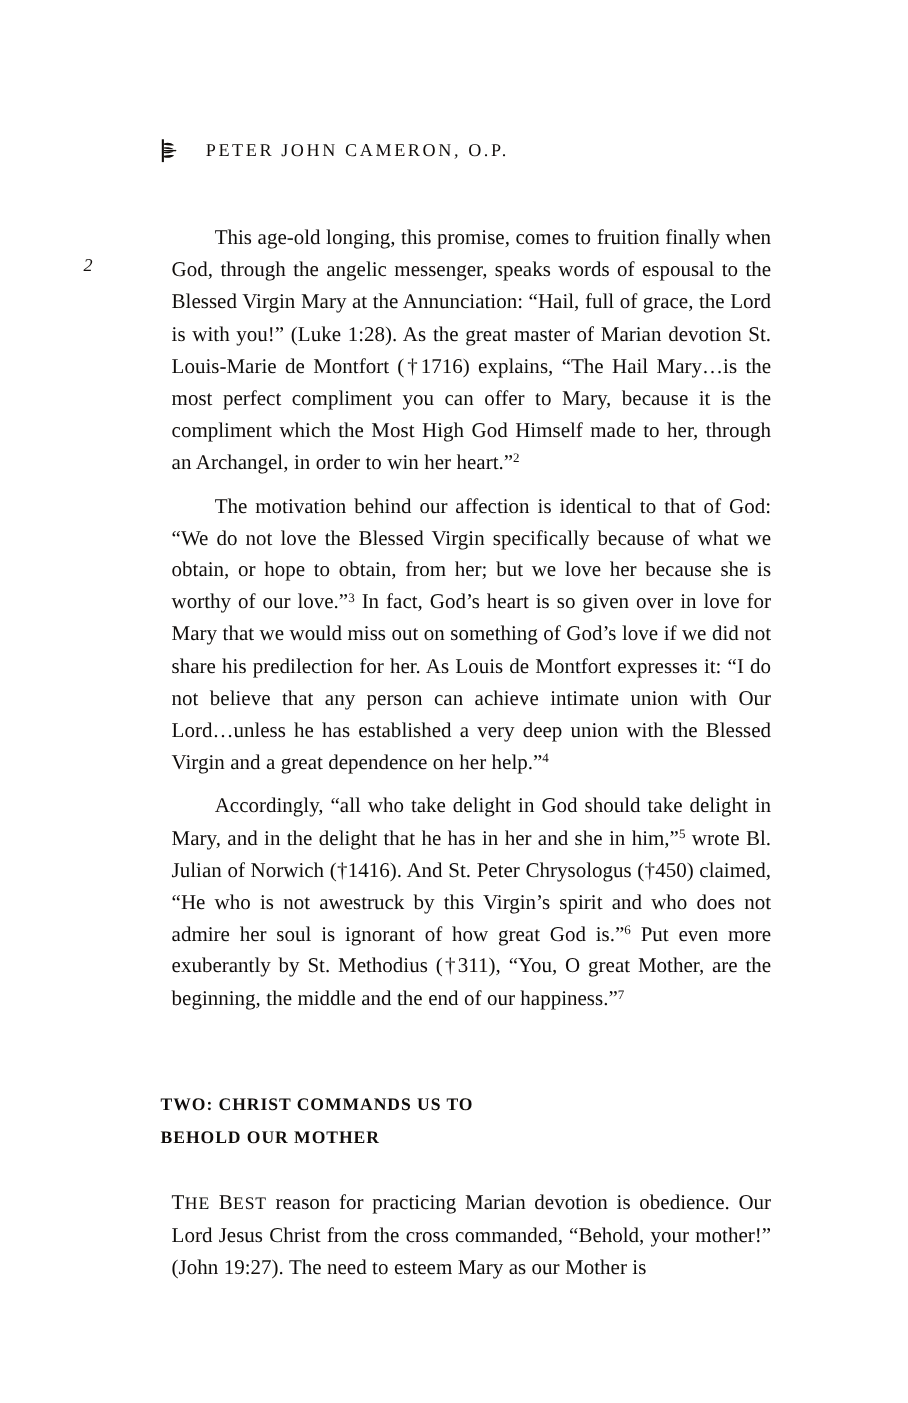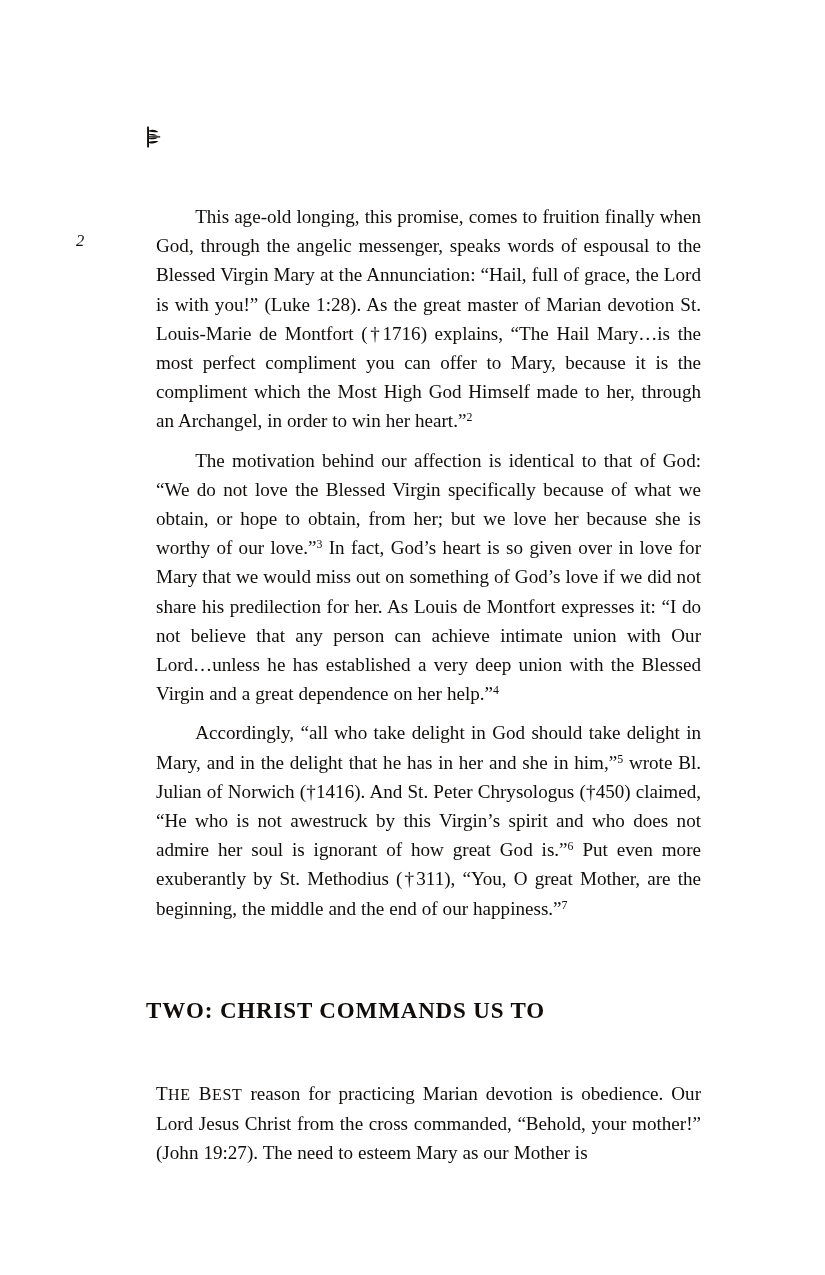--- a/index.html
+++ b/index.html
@@ -79,21 +79,21 @@
     line-height: 0;
     vertical-align: 0.52em;
   }
 
   
   .section-heading {
     position: absolute;
     left: 146px;
     top: 977px;
     width: 565px;
-    font-size: 23px;
+    font-size: 16px;
     line-height: 29.5px;
     letter-spacing: 0.85px;
     text-transform: uppercase;
     color: #100d0b;
   }
   .section-heading .hl { display: block; white-space: nowrap; }
 
   
   .closing {
     position: absolute;
@@ -115,35 +115,37 @@
 
   <div class="running-header">
     <svg class="fleuron" viewBox="0 0 15 22" aria-hidden="true">
       <rect x="1.1" y="0.6" width="1.9" height="20.8" fill="#100d0b"></rect>
       <path d="M3.0 4.4 C6.6 3.2 9.6 3.9 12.4 6.0 C9.3 6.6 6.0 6.3 3.0 5.6 Z" fill="#100d0b"></path>
       <path d="M3.0 16.9 C6.6 18.1 9.6 17.4 12.4 15.3 C9.3 14.7 6.0 15.0 3.0 15.7 Z" fill="#100d0b"></path>
       <path d="M3.0 8.2 C6.4 7.6 9.4 8.2 11.9 9.6 C9.0 10.0 5.9 9.6 3.0 9.1 Z" fill="#100d0b"></path>
       <path d="M3.0 13.1 C6.4 13.7 9.4 13.1 11.9 11.7 C9.0 11.3 5.9 11.7 3.0 12.2 Z" fill="#100d0b"></path>
       <path d="M3.0 10.3 L13.9 10.3 L11.3 8.5 L14.6 11.0 L11.3 13.4 L13.9 11.6 L3.0 11.6 Z" fill="#100d0b"></path>
     </svg>
+    <span class="header-title">PETER JOHN CAMERON, O.P.</span>
   </div>
 
   <div class="folio">2</div>
 
   <div class="textblock">
 
     <p class="body"><span>This age-old longing, this promise, comes to fruition finally when God, through the angelic messenger, speaks words of espousal to the Blessed Virgin Mary at the Annunciation: “Hail, full of grace, the Lord is with you!” (Luke 1:28). As the great master of Marian devotion St. Louis-Marie de Montfort (†1716) explains, “The Hail Mary…is the most perfect compliment you can offer to Mary, because it is the compliment which the Most High God Himself made to her, through an Archangel, in order to win her heart.”</span><sup>2</sup></p>
 
     <p class="body"><span>The motivation behind our affection is identical to that of God: “We do not love the Blessed Virgin specifically because of what we obtain, or hope to obtain, from her; but we love her because she is worthy of our love.”</span><sup>3</sup><span> In fact, God’s heart is so given over in love for Mary that we would miss out on something of God’s love if we did not share his predilection for her. As Louis de Montfort expresses it: “I do not believe that any person can achieve intimate union with Our Lord…unless he has established a very deep union with the Blessed Virgin and a great dependence on her help.”</span><sup>4</sup></p>
 
     <p class="body last-line-natural"><span>Accordingly, “all who take delight in God should take delight in Mary, and in the delight that he has in her and she in him,”</span><sup>5</sup><span> wrote Bl. Julian of Norwich (†1416). And St. Peter Chrysologus (†450) claimed, “He who is not awestruck by this Virgin’s spirit and who does not admire her soul is ignorant of how great God is.”</span><sup>6</sup><span> Put even more exuberantly by St. Methodius (†311), “You, O great Mother, are the beginning, the middle and the end of our happiness.”</span><sup>7</sup></p>
 
   </div>
 
   <h2 class="section-heading">
     <span class="hl">TWO: CHRIST COMMANDS US TO</span>
+    <span class="hl">BEHOLD OUR MOTHER</span>
   </h2>
 
   <div class="closing">
     <p class="body no-indent last-line-natural"><span class="smallcaps"><span class="cap1">T</span><span>he </span><span class="cap1">b</span><span>est</span></span><span> reason for practicing Marian devotion is obedience. Our Lord Jesus Christ from the cross commanded, “Behold, your mother!” (John 19:27). The need to esteem Mary as our Mother is</span></p>
   </div>
 
 </div>
 
 </body></html>

